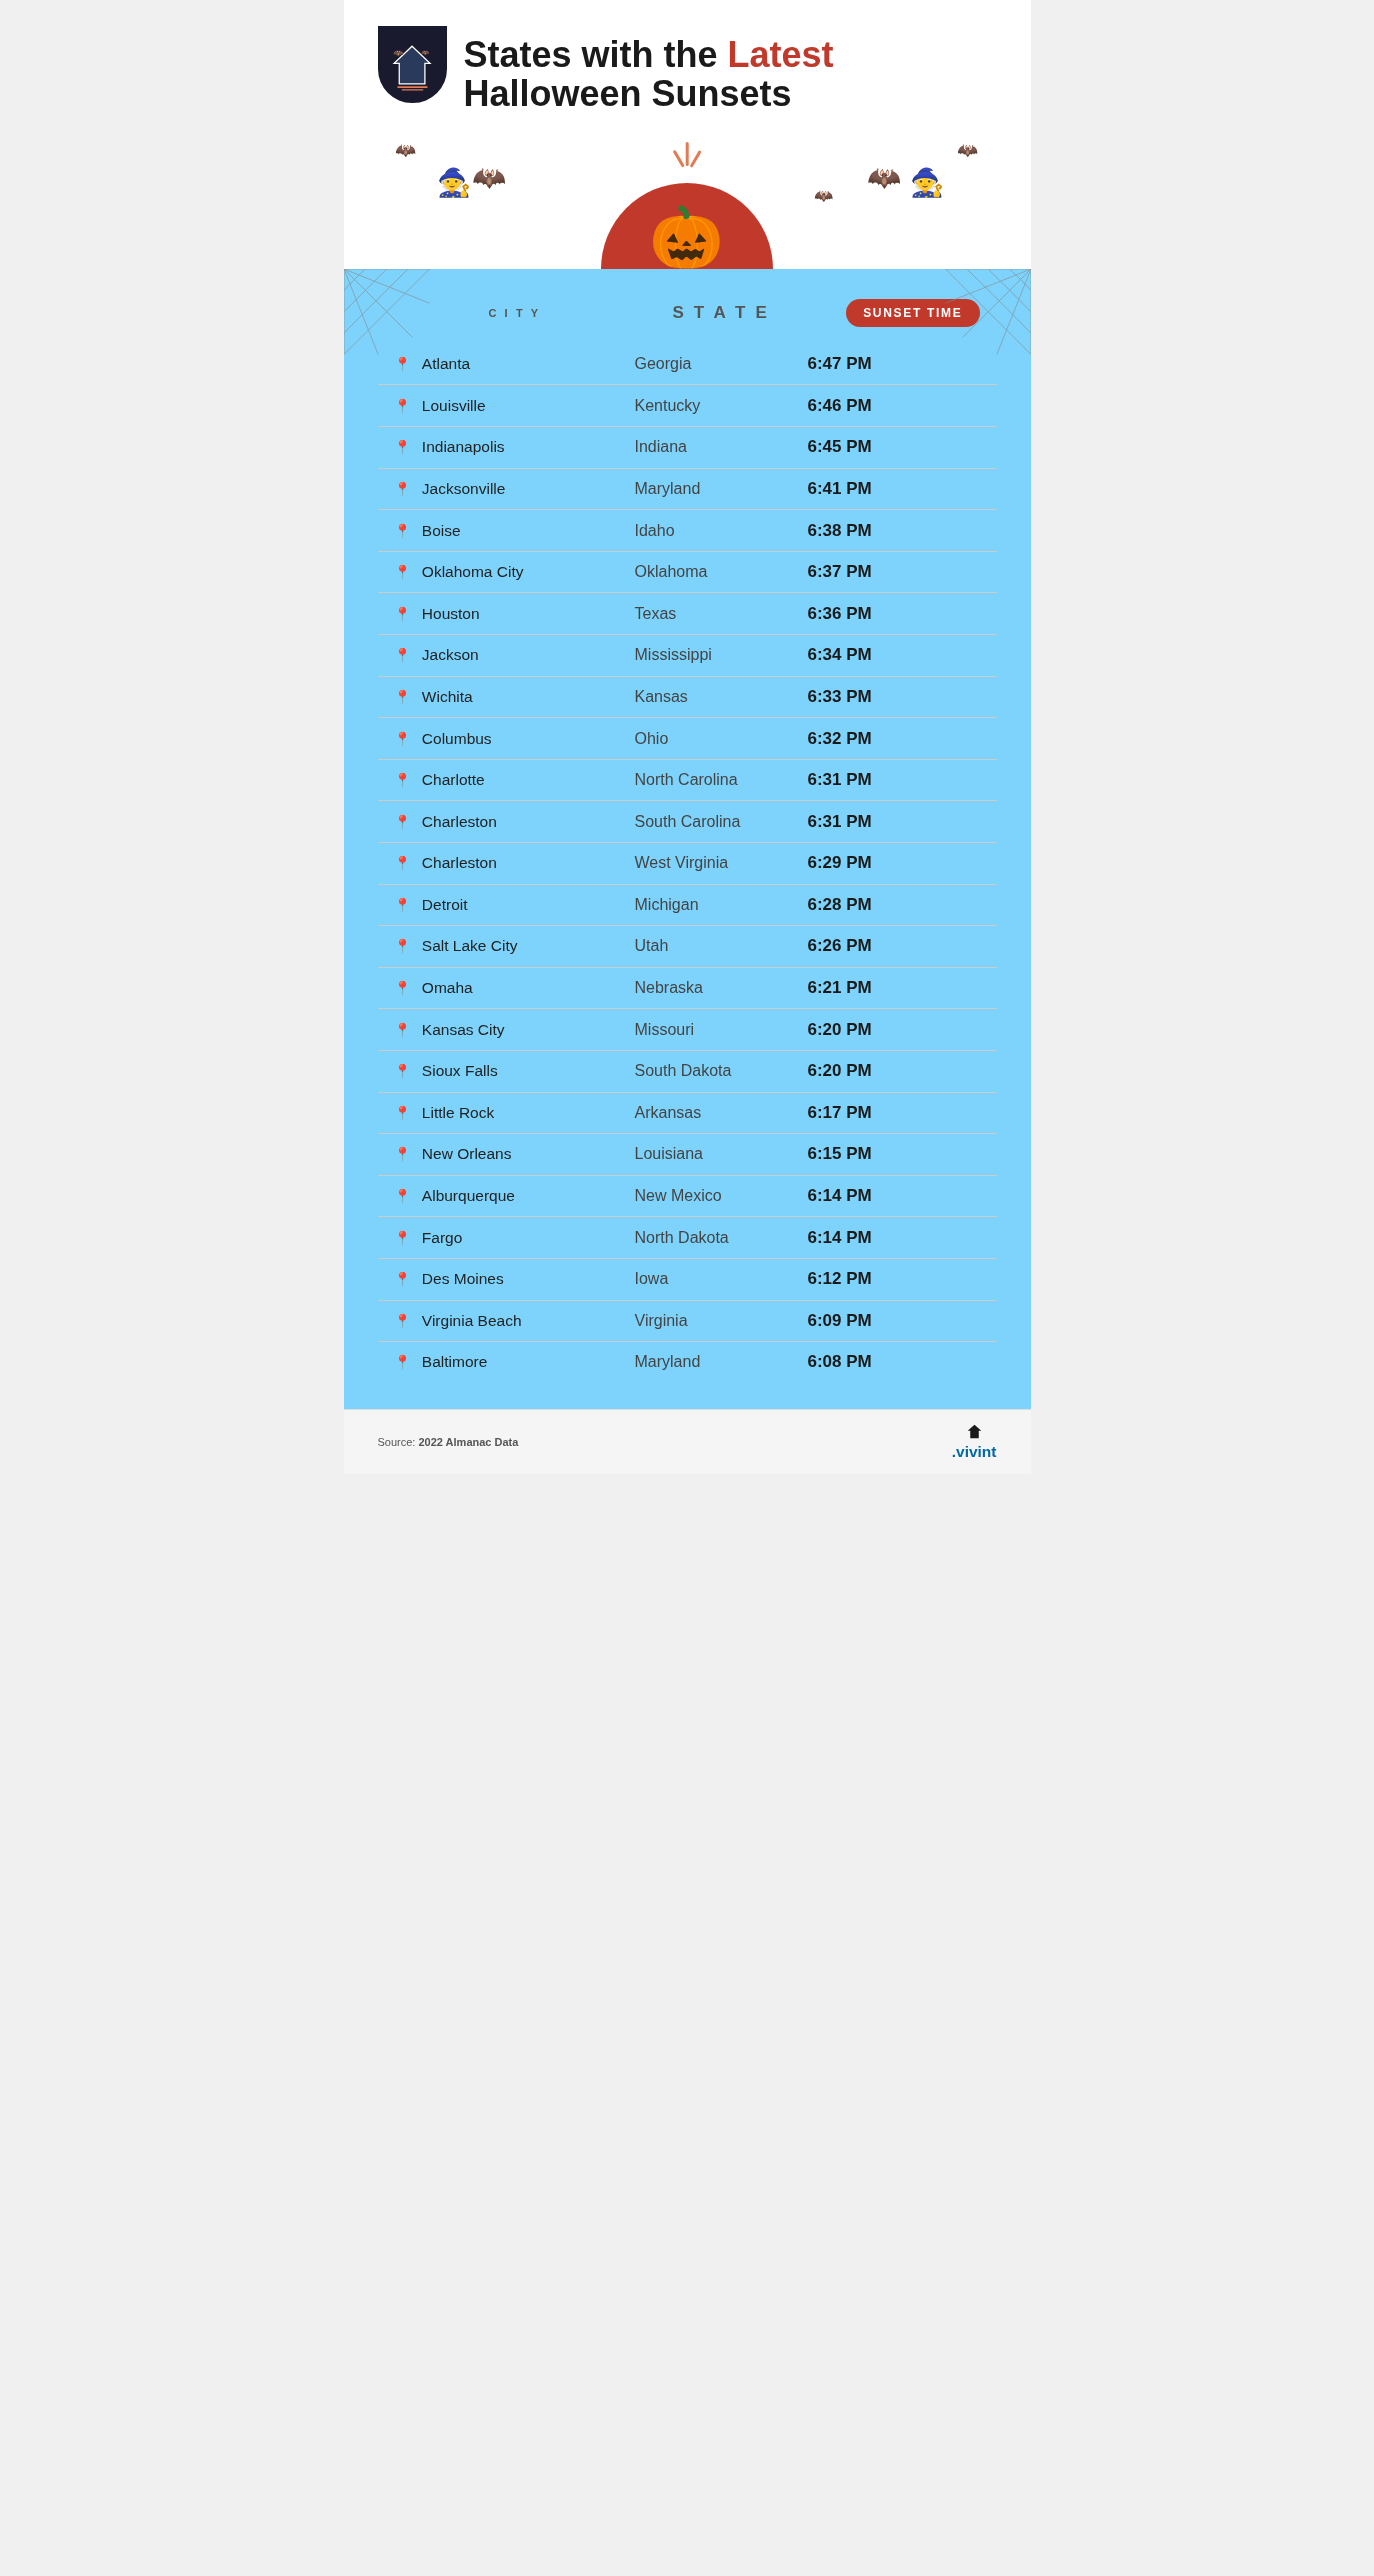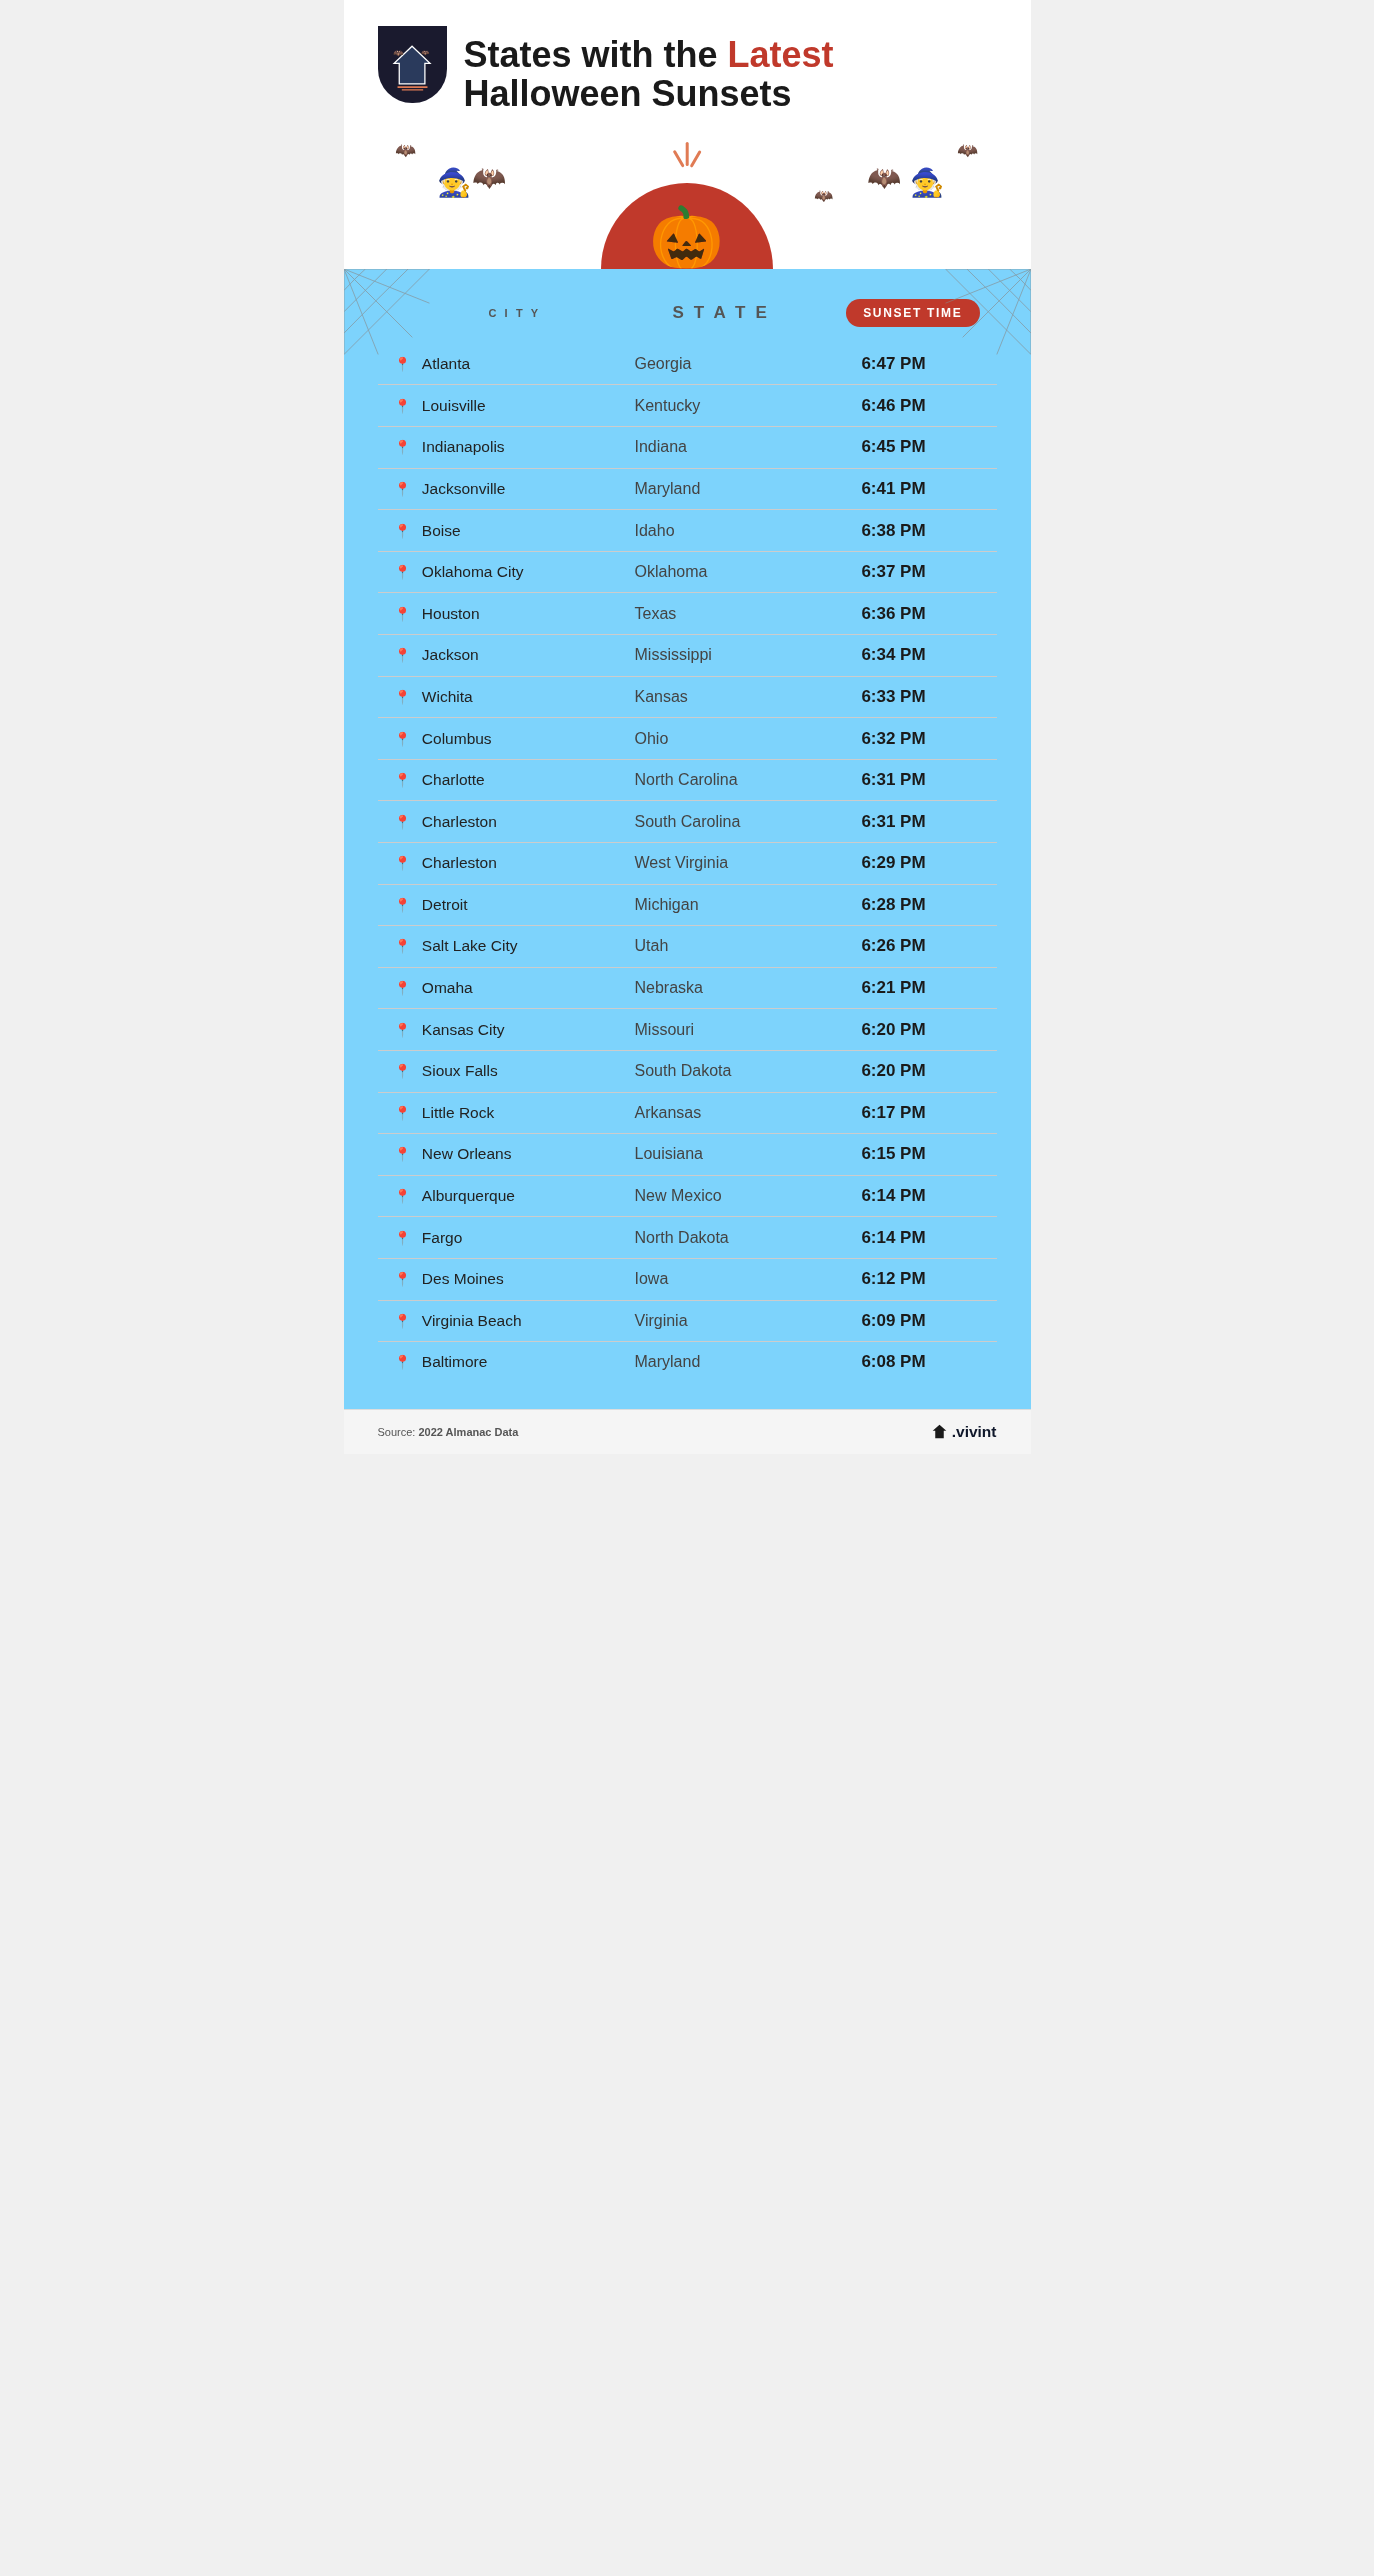--- a/index.html
+++ b/index.html
@@ -176,21 +176,21 @@
     }
 
     .row-state {
       flex: 1;
       font-size: 16px;
       color: #444;
     }
 
     .row-time {
       flex: 0 0 172px;
-      text-align: center;
+      text-align: left;
       font-size: 17px;
       font-weight: 900;
       color: #1a1a1a;
     }
 
     
     .footer-section {
       background: #f5f5f5;
       padding: 13px 34px;
       display: flex;
@@ -204,24 +204,25 @@
       color: #555;
     }
 
     .source-text strong {
       font-weight: 700;
     }
 
     .vivint-logo {
       font-size: 15.5px;
       font-weight: 700;
-      color: #0f172a;
+      color: #0369a1;
       display: flex;
       align-items: center;
       gap: 3.4px;
+      flex-direction: column;
     }
 
     
     svg.web {
       position: absolute;
       top: 0;
     }
   </style>
 </head>
 <body>

